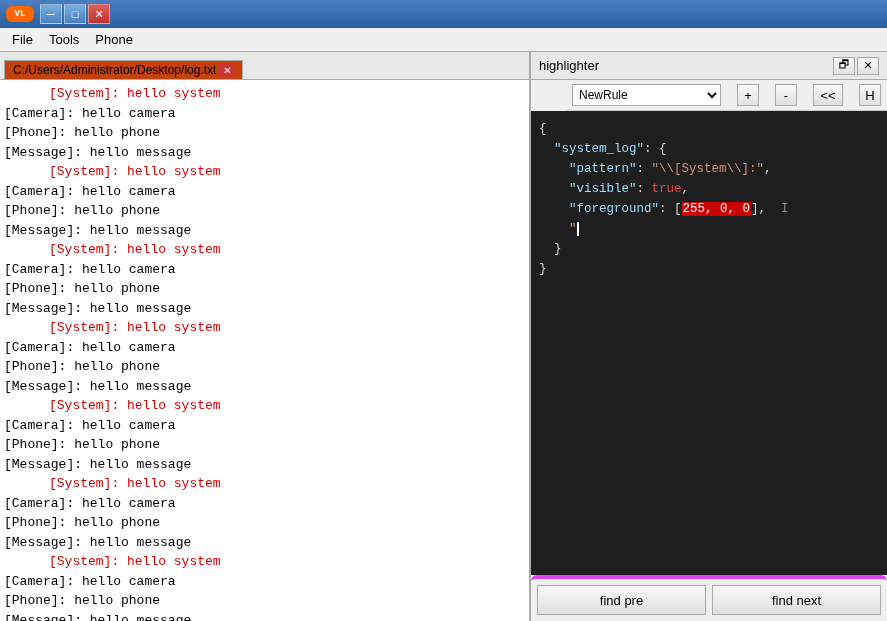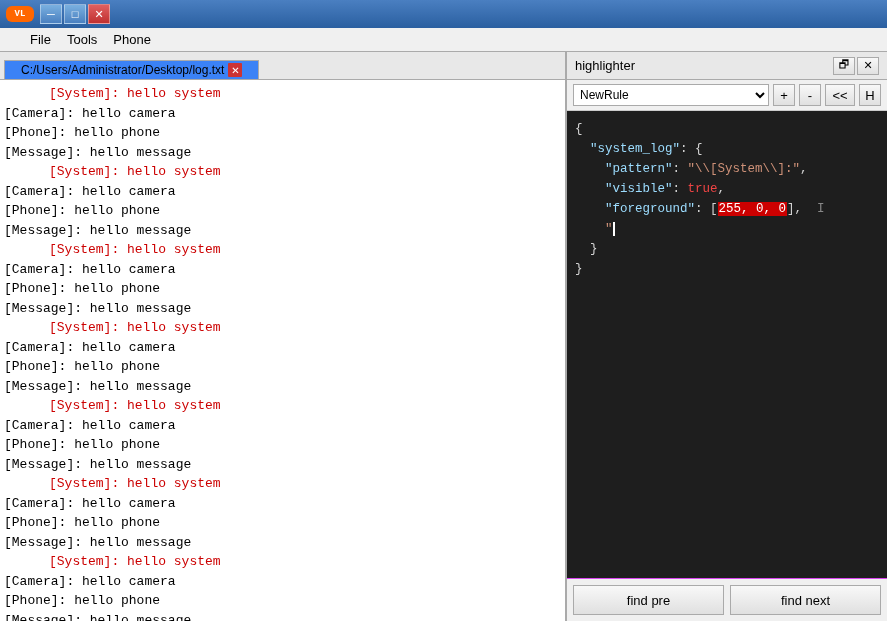--- a/index.html
+++ b/index.html
@@ -60,21 +60,21 @@
     .title-btn.close {
       background: linear-gradient(to bottom, #e06060, #c03030);
     }
 
     
     .menu-bar {
       background: #f0f0f0;
       height: 24px;
       display: flex;
       align-items: center;
-      padding: 0 22px;
+      padding: 0 4px;
       border-bottom: 1px solid #aaa;
       font-family: 'Segoe UI', Tahoma, sans-serif;
       font-size: 13px;
     }
     .menu-item {
       padding: 2px 8px;
       cursor: pointer;
     }
 
     
@@ -97,24 +97,24 @@
     .tab-bar {
       background: #e8e8e8;
       display: flex;
       align-items: flex-end;
       padding-top: 4px;
       padding-left: 4px;
       border-bottom: 1px solid #aaa;
       height: 28px;
     }
     .tab {
-      background: #3b82f6;
+      background: #c2410c;
       border: 1px solid #aaa;
       border-bottom: none;
-      padding: 2px 16px;
+      padding: 2px 8px;
       font-size: 12px;
       font-family: 'Segoe UI', Tahoma, sans-serif;
       display: flex;
       align-items: center;
       gap: 4px;
       cursor: pointer;
     }
     .tab-close {
       width: 14px;
       height: 14px;
@@ -159,21 +159,21 @@
       background: #f0f0f0;
       border-left: 1px solid #ccc;
     }
     .log-content::-webkit-scrollbar-thumb {
       background: linear-gradient(to right, #e0e0e0, #c0c0c0);
       border: 1px solid #aaa;
     }
 
     
     .right-panel {
-      width: 320px;
+      width: 356px;
       display: flex;
       flex-direction: column;
       background: #f0f0f0;
     }
 
     
     .highlighter-header {
       background: #e8e8e8;
       border-bottom: 1px solid #aaa;
       padding: 4px 8px;
@@ -201,23 +201,24 @@
       display: flex;
       align-items: center;
       justify-content: center;
     }
 
     
     .highlighter-toolbar {
       display: flex;
       align-items: center;
       padding: 4px 6px;
-      gap: 4px;
+      gap: 16px;
       background: #f0f0f0;
       border-bottom: 1px solid #ccc;
+      margin-left: 35px;
     }
     .rule-select {
       flex: 1;
       height: 22px;
       border: 1px solid #aaa;
       background: white;
       font-size: 12px;
       padding: 0 2px;
     }
     .toolbar-btn {
@@ -263,21 +264,22 @@
       background: #ffffff;
       vertical-align: text-bottom;
     }
 
     
     .bottom-bar {
       display: flex;
       padding: 6px;
       gap: 6px;
       background: #f0f0f0;
-      border-top: 1px solid #d946ef;
+      border-top: 4px solid #d946ef;
+      border-radius: 6px;
     }
     .bottom-btn {
       flex: 1;
       height: 30px;
       border: 1px solid #aaa;
       background: linear-gradient(to bottom, #f8f8f8, #e0e0e0);
       font-family: 'Segoe UI', Tahoma, sans-serif;
       font-size: 13px;
       cursor: pointer;
     }

